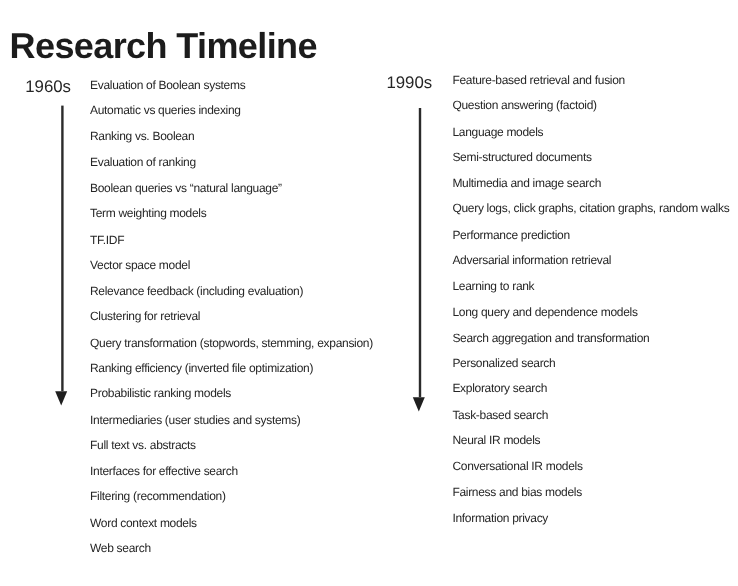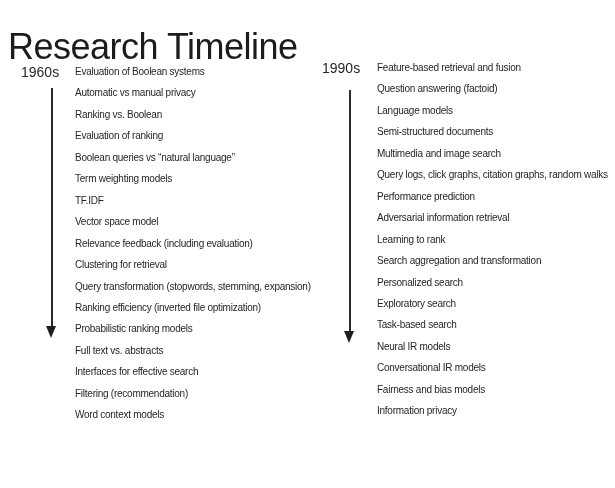--- a/index.html
+++ b/index.html
@@ -13,22 +13,22 @@
     height: 488px;
     background: #ffffff;
     overflow: hidden;
     font-family: "Liberation Sans", sans-serif;
     color: #262626;
   }
   .slide-title {
     position: absolute;
     left: 8px;
     top: 2px;
-    font-size: 36px;
-    font-weight: 400;
+    font-size: 30px;
+    font-weight: 700;
     letter-spacing: -0.5px;
     color: #1c1c1c;
     white-space: nowrap;
   }
   .era-label {
     position: absolute;
     font-size: 14px;
     color: #262626;
     white-space: nowrap;
   }
@@ -83,55 +83,58 @@
 
   <div class="era-label left">1960s</div>
 
   <div class="timeline-arrow left">
     <div class="arrow-line"></div>
     <div class="arrow-head"></div>
   </div>
 
   <ul class="timeline-items left">
       <li class="timeline-item">Evaluation of Boolean systems</li>
-      <li class="timeline-item">Automatic vs manual privacy</li>
+      <li class="timeline-item">Automatic vs queries indexing</li>
       <li class="timeline-item">Ranking vs. Boolean</li>
       <li class="timeline-item">Evaluation of ranking</li>
       <li class="timeline-item">Boolean queries vs “natural language”</li>
       <li class="timeline-item">Term weighting models</li>
       <li class="timeline-item">TF.IDF</li>
       <li class="timeline-item">Vector space model</li>
       <li class="timeline-item">Relevance feedback (including evaluation)</li>
       <li class="timeline-item">Clustering for retrieval</li>
       <li class="timeline-item">Query transformation (stopwords, stemming, expansion)</li>
       <li class="timeline-item">Ranking efficiency (inverted file optimization)</li>
       <li class="timeline-item">Probabilistic ranking models</li>
+      <li class="timeline-item">Intermediaries (user studies and systems)</li>
       <li class="timeline-item">Full text vs. abstracts</li>
       <li class="timeline-item">Interfaces for effective search</li>
       <li class="timeline-item">Filtering (recommendation)</li>
       <li class="timeline-item">Word context models</li>
+      <li class="timeline-item">Web search</li>
     </ul>
 
   <div class="era-label right">1990s</div>
 
   <div class="timeline-arrow right">
     <div class="arrow-line"></div>
     <div class="arrow-head"></div>
   </div>
 
   <ul class="timeline-items right">
       <li class="timeline-item">Feature-based retrieval and fusion</li>
       <li class="timeline-item">Question answering (factoid)</li>
       <li class="timeline-item">Language models</li>
       <li class="timeline-item">Semi-structured documents</li>
       <li class="timeline-item">Multimedia and image search</li>
       <li class="timeline-item">Query logs, click graphs, citation graphs, random walks</li>
       <li class="timeline-item">Performance prediction</li>
       <li class="timeline-item">Adversarial information retrieval</li>
       <li class="timeline-item">Learning to rank</li>
+      <li class="timeline-item">Long query and dependence models</li>
       <li class="timeline-item">Search aggregation and transformation</li>
       <li class="timeline-item">Personalized search</li>
       <li class="timeline-item">Exploratory search</li>
       <li class="timeline-item">Task-based search</li>
       <li class="timeline-item">Neural IR models</li>
       <li class="timeline-item">Conversational IR models</li>
       <li class="timeline-item">Fairness and bias models</li>
       <li class="timeline-item">Information privacy</li>
     </ul>
 

